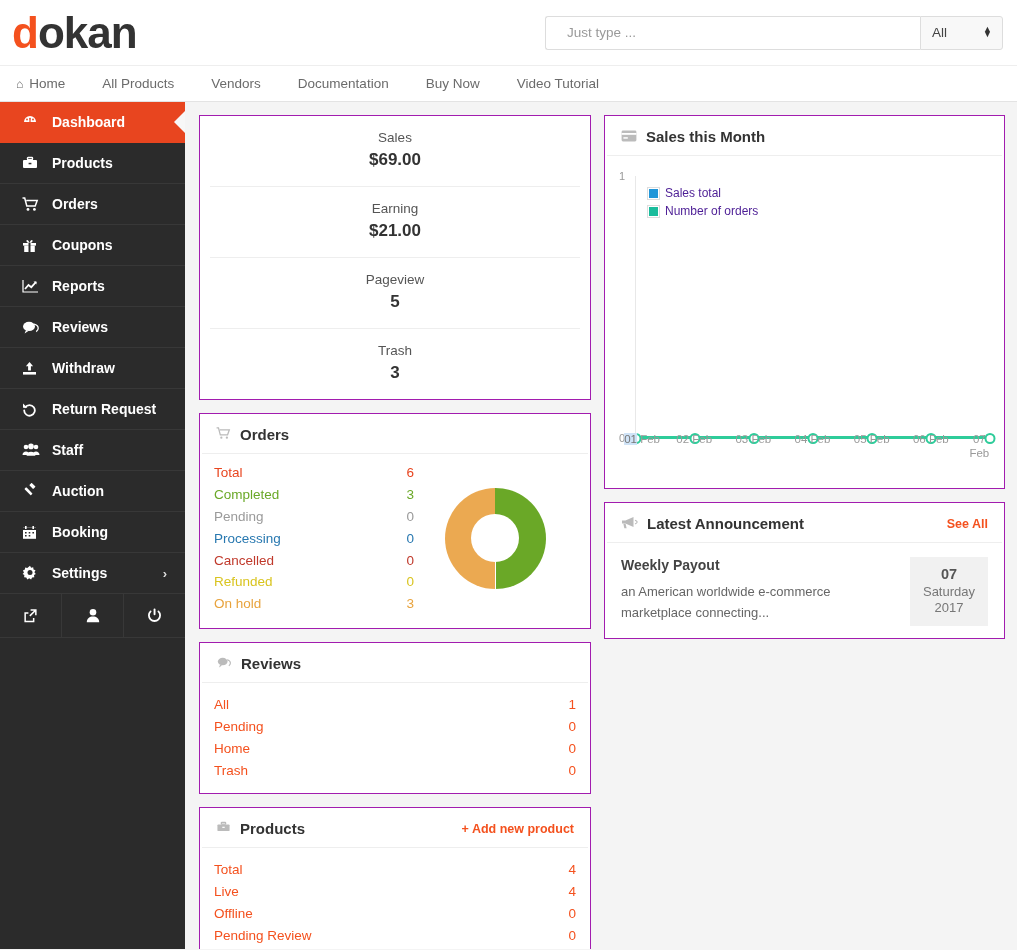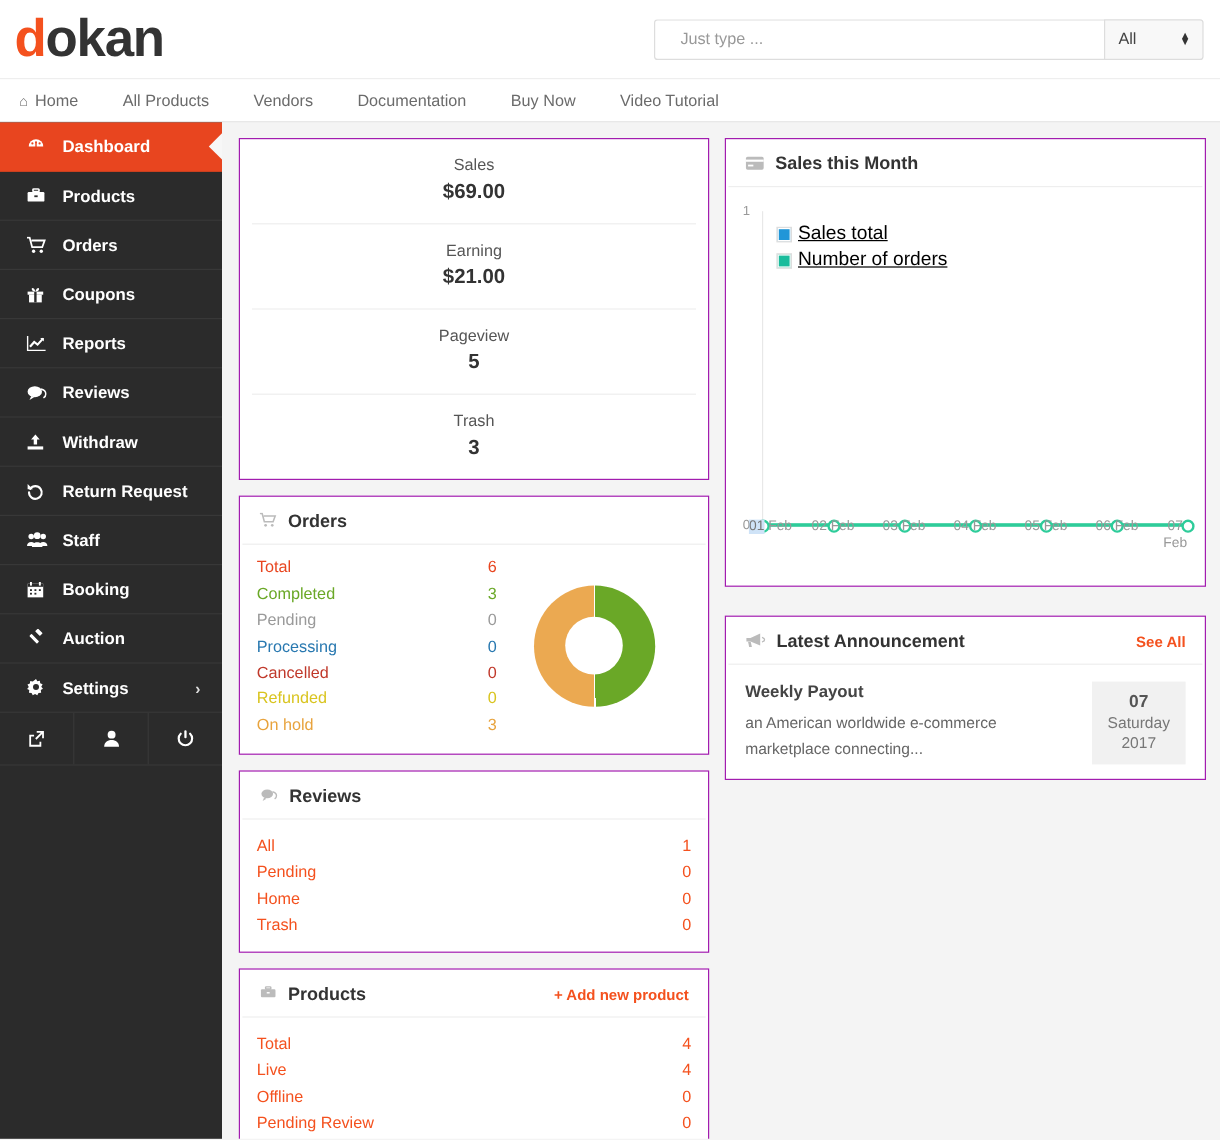--- a/index.html
+++ b/index.html
@@ -75,21 +75,21 @@
   .sbfooter { display: flex; border-bottom: 1px solid #383838; }
   .sbfooter div {
     flex: 1; height: 43px; display: flex; align-items: center; justify-content: center;
     color: #fff; font-size: 15px; border-right: 1px solid #383838; cursor: pointer;
   }
   .sbfooter div:last-child { border-right: none; }
 
   
   .content { flex: 1; padding: 13px 12px 0 14px; display: flex; gap: 13px; overflow: hidden; }
   .col-left { width: 392px; flex: none; display: flex; flex-direction: column; gap: 13px; }
-  .col-right { flex: 1; display: flex; flex-direction: column; gap: 24px; }
+  .col-right { flex: 1; display: flex; flex-direction: column; gap: 13px; }
 
   .panel { background: #fff; border: 1px solid #a21caf; }
   .panel-head {
     display: flex; align-items: center; justify-content: space-between;
     padding: 12px 14px 10px 14px; border-bottom: 1px solid #eee; margin: 0 2px;
   }
   .panel-head .ttl { display: flex; align-items: center; gap: 9px; font-size: 15px; font-weight: bold; color: #333; }
   .panel-head .ttl .pic { color: #bbb; font-size: 14px; }
   .panel-head a { font-size: 12.5px; font-weight: bold; color: #f4511e; text-decoration: none; }
 
@@ -116,21 +116,21 @@
   }
   .donut::after { content: ""; width: 48px; height: 48px; border-radius: 50%; background: #fff; }
 
   
   .chart-area { position: relative; height: 332px; padding: 10px 14px 0 14px; }
   .yl { position: absolute; font-size: 11px; color: #999; }
   .plot {
     position: absolute; left: 30px; right: 14px; top: 20px; bottom: 50px;
     border-left: 1px solid #e8e8e8; border-bottom: 1px solid #e8e8e8;
   }
-  .legend { position: absolute; left: 12px; top: 10px; font-size: 16px; color: #000000; text-decoration: underline; }
+  .legend { position: absolute; left: 12px; top: 10px; font-size: 12px; color: #4c1d95; }
   .legend div { display: flex; align-items: center; gap: 6px; margin-bottom: 4px; }
   .sw { width: 11px; height: 11px; border: 1px solid #fff; outline: 1px solid #ddd; }
   .series-line {
     position: absolute; left: 0; right: 0; bottom: -2px; height: 3px; background: #2ecc9a;
   }
   .dot {
     position: absolute; width: 11px; height: 11px; border-radius: 50%;
     background: #fff; border: 2.5px solid #2ecc9a; bottom: -7px; transform: translateX(-50%);
   }
   .xlabels { position: absolute; left: 30px; right: 14px; bottom: 26px; height: 30px; }
@@ -278,44 +278,44 @@
             <circle cx="9" cy="3.4" r="2.8" fill="#fff"></circle>
             <path d="M0.5 12c0-2.2 1.6-3.4 3.5-3.4S7.5 9.8 7.5 12z" fill="#fff"></path>
             <path d="M10.5 12c0-2.2 1.6-3.4 3.5-3.4s3.5 1.2 3.5 3.4z" fill="#fff"></path>
             <path d="M4.6 12.8c0-2.6 2-4 4.4-4s4.4 1.4 4.4 4z" fill="#fff"></path>
           </svg>
       </span>
       <span>Staff</span>
     </div>
     <div class="sbitem">
       <span class="ic">
+        <svg width="16" height="16" viewBox="0 0 16 16">
+            <rect x="7.6" y="1.2" width="5.6" height="3.4" rx="0.6" fill="#fff" transform="rotate(45 10.4 2.9)"></rect>
+            <rect x="2" y="7" width="9" height="2.6" rx="0.6" fill="#fff" transform="rotate(45 6.5 8.3)"></rect>
+          </svg>
+      </span>
+      <span>Auction</span>
+    </div>
+    <div class="sbitem">
+      <span class="ic">
         <svg width="15" height="15" viewBox="0 0 15 15">
             <rect x="1" y="2.4" width="13" height="11.4" fill="#fff"></rect>
             <rect x="1" y="2.4" width="13" height="2.6" fill="#2b2b2b"></rect>
             <rect x="3" y="1" width="1.6" height="3" fill="#fff"></rect>
             <rect x="10.4" y="1" width="1.6" height="3" fill="#fff"></rect>
             <g fill="#2b2b2b">
               <rect x="3" y="7" width="1.6" height="1.5"></rect>
               <rect x="6.7" y="7" width="1.6" height="1.5"></rect>
               <rect x="10.4" y="7" width="1.6" height="1.5"></rect>
               <rect x="3" y="10" width="1.6" height="1.5"></rect>
               <rect x="6.7" y="10" width="1.6" height="1.5"></rect>
             </g>
           </svg>
       </span>
       <span>Booking</span>
-    </div>
-    <div class="sbitem">
-      <span class="ic">
-        <svg width="16" height="16" viewBox="0 0 16 16">
-            <rect x="7.6" y="1.2" width="5.6" height="3.4" rx="0.6" fill="#fff" transform="rotate(45 10.4 2.9)"></rect>
-            <rect x="2" y="7" width="9" height="2.6" rx="0.6" fill="#fff" transform="rotate(45 6.5 8.3)"></rect>
-          </svg>
-      </span>
-      <span>Auction</span>
     </div>
     <div class="sbitem">
       <span class="ic">
         <svg width="16" height="16" viewBox="0 0 16 16">
             <path d="M8 0.8l1.1 1.9 2.1-.5.3 2.2 2 .9-1.1 1.9 1.4 1.7-1.8 1.2.3 2.2-2.2.1-1 2-1.9-1.1-1.9 1.1-1-2-2.2-.1.3-2.2L0.6 9.1 2 7.4.9 5.5l2-.9.3-2.2 2.1.5z" fill="#fff"></path>
             <circle cx="8" cy="7.6" r="2.5" fill="#2b2b2b"></circle>
           </svg>
       </span>
       <span>Settings</span>
       <span class="chev">›</span>

